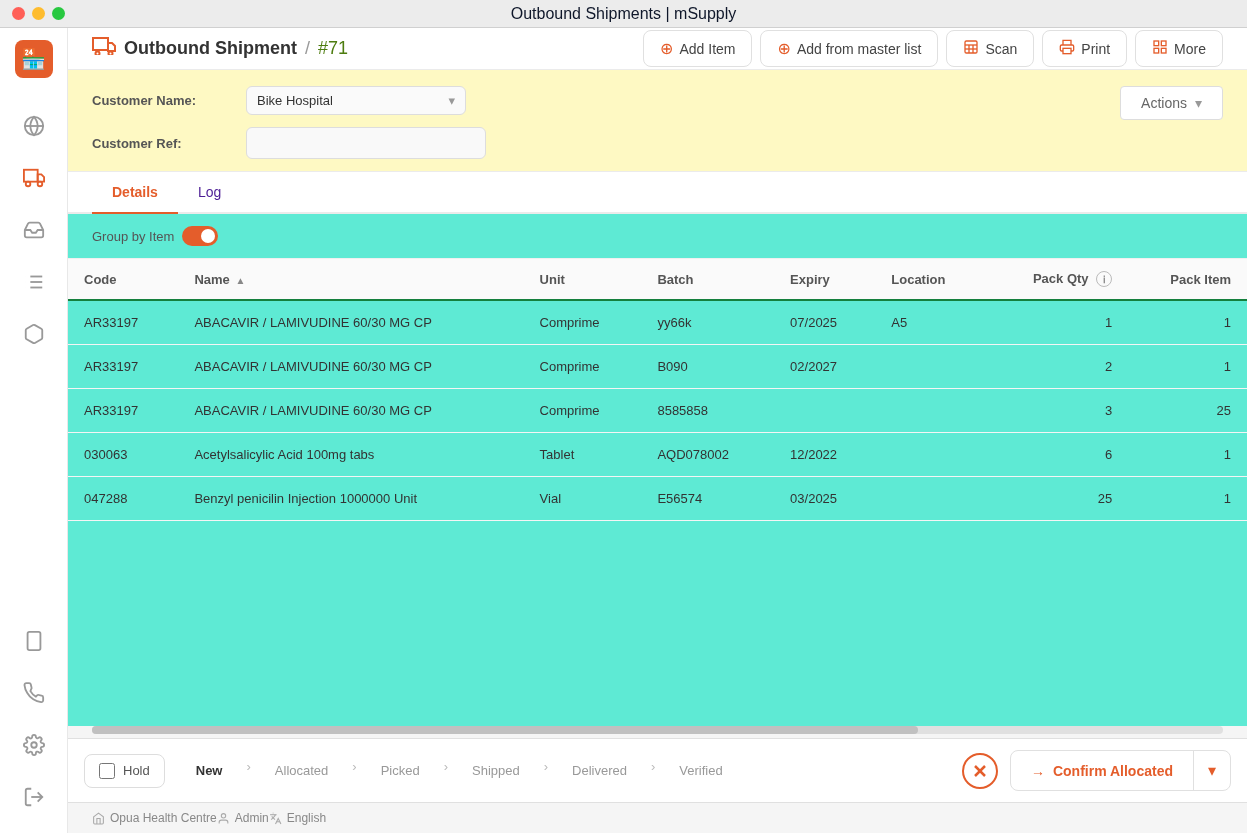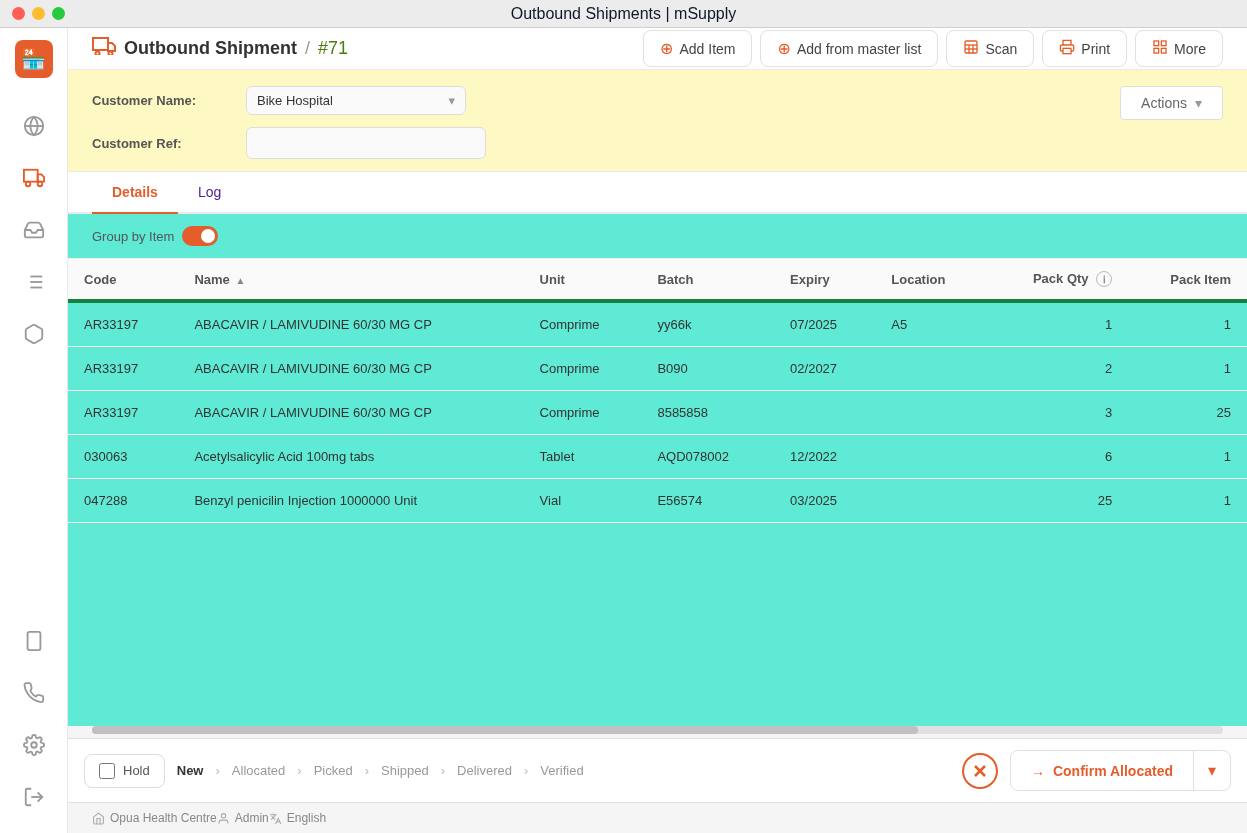--- a/index.html
+++ b/index.html
@@ -234,21 +234,21 @@
       background: #fff;
       border-radius: 50%;
     }
     table {
       width: 100%;
       border-collapse: collapse;
       font-size: 13px;
     }
     thead tr {
       background: #fafafa;
-      border-bottom: 4px solid #15803d;
+      border-bottom: 2px solid #15803d;
     }
     th {
       padding: 12px 16px;
       text-align: left;
       font-weight: 600;
       color: #555;
       font-size: 13px;
     }
     th.right { text-align: right; }
     td {
@@ -284,26 +284,25 @@
       display: flex;
       align-items: center;
       gap: 8px;
       padding: 8px 14px;
       border: 1.5px solid #ddd;
       border-radius: 8px;
       background: #fff;
       font-size: 13px;
       cursor: pointer;
       color: #555;
-      margin-right: 4px;
+      margin-right: 23px;
     }
     .status-flow {
       display: flex;
-      align-items: center;
-      gap: 4px;
+      gap: 16px;
       flex: 1;
     }
     .status-step {
       font-size: 13px;
       color: #999;
       padding: 4px 8px;
     }
     .status-step.active {
       color: #333;
       font-weight: 700;

